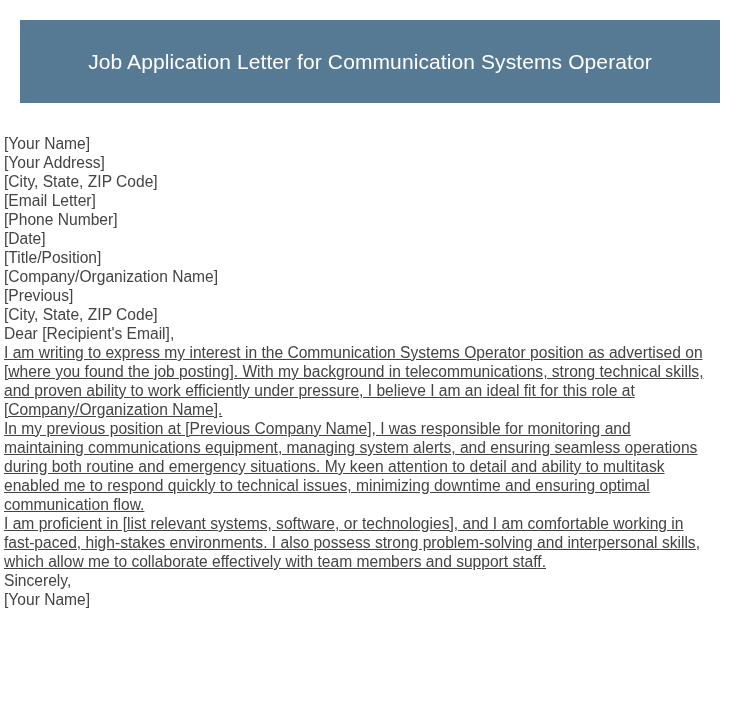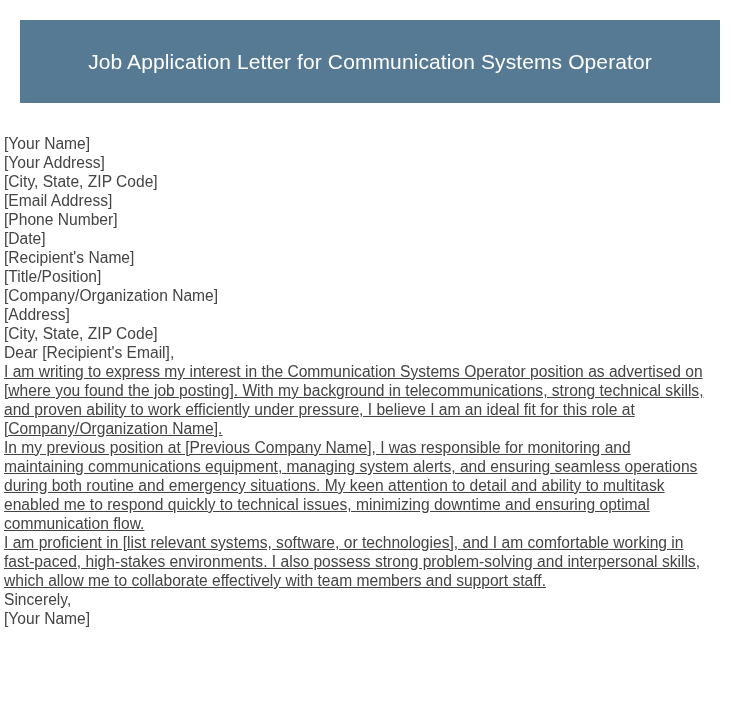--- a/index.html
+++ b/index.html
@@ -64,30 +64,29 @@
 
   <div class="header">
     <h1 class="header-title">Job Application Letter for Communication Systems Operator</h1>
   </div>
 
   <div class="letter">
     <div>
       <span class="line">[Your Name]</span>
       <span class="line">[Your Address]</span>
       <span class="line">[City, State, ZIP Code]</span>
-      <span class="line">[Email Address]</span>
+      <span class="line">[Email Letter]</span>
       <span class="line">[Phone Number]</span>
       <span class="line">[Date]</span>
     </div>
 
     <div>
-      <span class="line">[Recipient's Name]</span>
       <span class="line">[Title/Position]</span>
       <span class="line">[Company/Organization Name]</span>
-      <span class="line">[Address]</span>
+      <span class="line">[Previous]</span>
       <span class="line">[City, State, ZIP Code]</span>
     </div>
 
     <span class="line">Dear [Recipient's Email],</span>
 
     <p class="para">I am writing to express my interest in the Communication Systems Operator position as advertised on [where you found the job posting]. With my background in telecommunications, strong technical skills, and proven ability to work efficiently under pressure, I believe I am an ideal fit for this role at [Company/Organization Name].</p>
     <p class="para">In my previous position at [Previous Company Name], I was responsible for monitoring and maintaining communications equipment, managing system alerts, and ensuring seamless operations during both routine and emergency situations. My keen attention to detail and ability to multitask enabled me to respond quickly to technical issues, minimizing downtime and ensuring optimal communication flow.</p>
     <p class="para">I am proficient in [list relevant systems, software, or technologies], and I am comfortable working in fast-paced, high-stakes environments. I also possess strong problem-solving and interpersonal skills, which allow me to collaborate effectively with team members and support staff.</p>
 
     <span class="line">Sincerely,</span>

